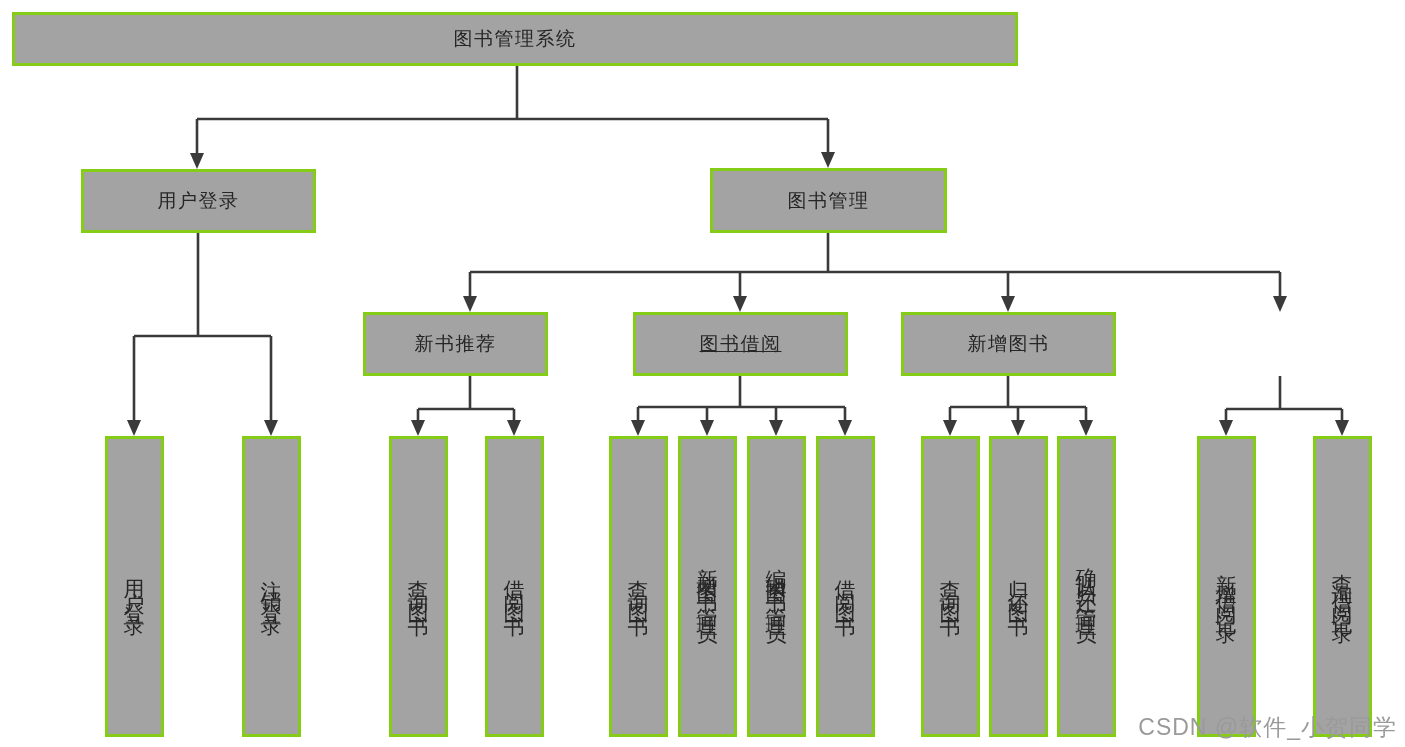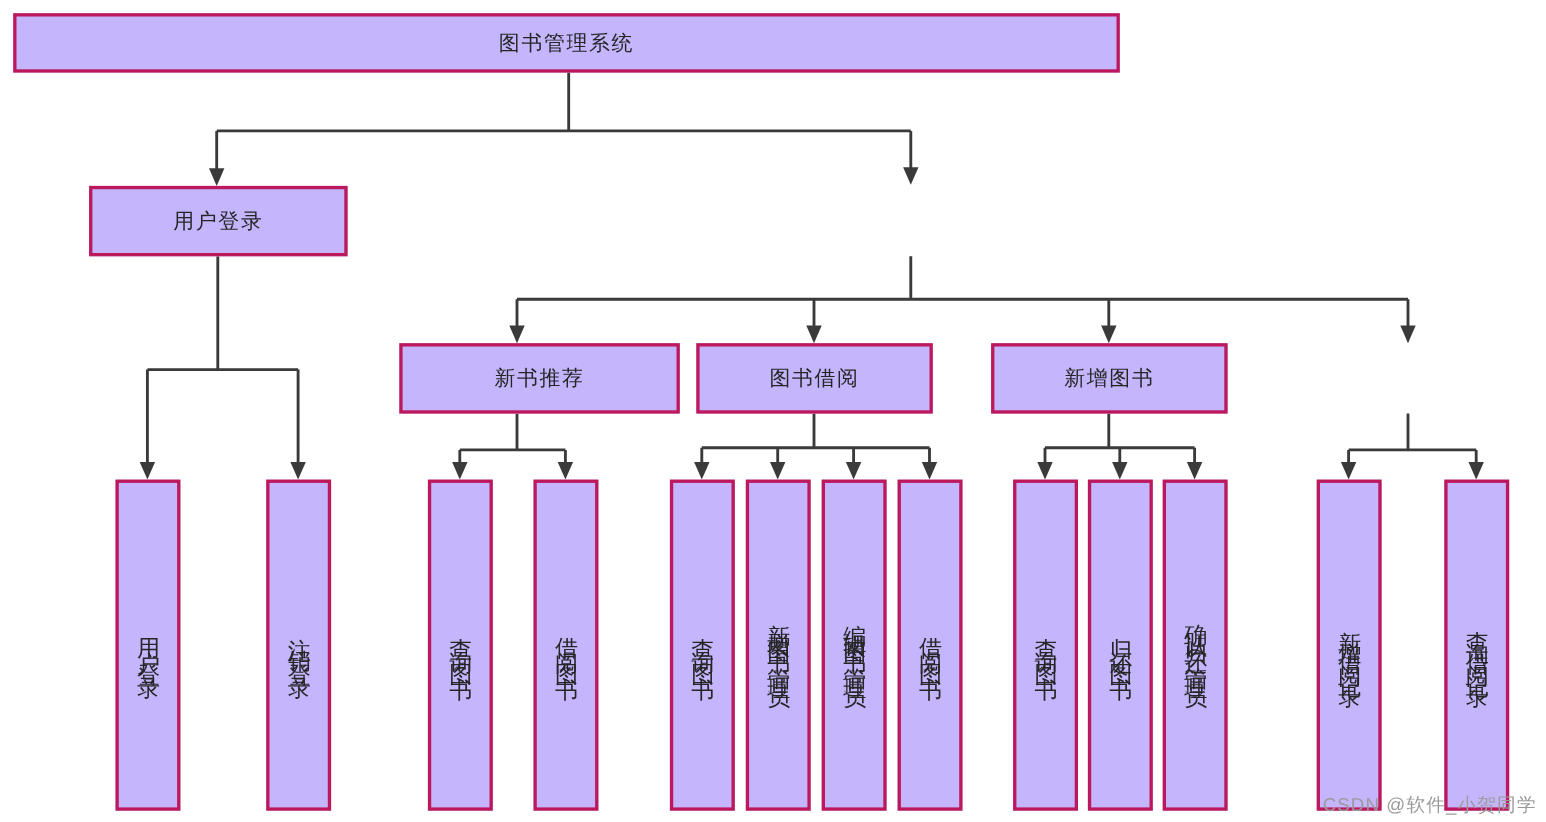--- a/index.html
+++ b/index.html
@@ -6,40 +6,40 @@
   #canvas{
     position:relative;
     width:1405px;height:747px;
     background:#ffffff;
     font-family:"Liberation Sans","DejaVu Sans",sans-serif;
     overflow:hidden;
   }
   #connectors{position:absolute;left:0;top:0;width:1405px;height:747px;}
   .node{
     position:absolute;
-    background:#c4b5fd;
-    border:3px solid #be185d;
+    background:#a3a3a3;
+    border:3px solid #84cc16;
     box-sizing:border-box;
     display:flex;align-items:center;justify-content:center;
     color:#262626;
   }
   .hbox{font-size:19px;letter-spacing:1.5px;}
   .vbox{
     writing-mode:vertical-rl;
     text-orientation:mixed;
     font-size:21px;
     line-height:1;
   }
   .ls-lg{letter-spacing:12px;}
   .ls-md{letter-spacing:10px;}
   .ls-sm{letter-spacing:8px;}
   .watermark{
     position:absolute;
     right:8px;bottom:4px;
-    font-size:17px;
+    font-size:23px;
     color:#9a9a9a;
     letter-spacing:1px;
   }
 </style>
 </head>
 <body>
 
 <div id="canvas">
 
   <svg id="connectors" viewBox="0 0 1405 747" xmlns="http://www.w3.org/2000/svg" aria-hidden="true">
@@ -69,23 +69,24 @@
       <polygon points="1011,420 1025,420 1018,436"></polygon>
       <polygon points="1079,420 1093,420 1086,436"></polygon>
       <polygon points="1219,420 1233,420 1226,436"></polygon>
       <polygon points="1335,420 1349,420 1342,436"></polygon>
     </g>
   </svg>
 
   <div class="node hbox" style="left:12px;top:12px;width:1006px;height:54px;">图书管理系统</div>
 
   <div class="node hbox" style="left:81px;top:169px;width:235px;height:64px;">用户登录</div>
+  <div class="node hbox" style="left:710px;top:168px;width:237px;height:65px;">图书管理</div>
 
-  <div class="node hbox" style="left:363px;top:312px;width:255px;height:64px;">新书推荐</div>
-  <div class="node hbox" style="left:633px;top:312px;width:215px;height:64px;">图书借阅</div>
+  <div class="node hbox" style="left:363px;top:312px;width:185px;height:64px;">新书推荐</div>
+  <div class="node hbox" style="left:633px;top:312px;width:215px;height:64px;text-decoration:underline;">图书借阅</div>
   <div class="node hbox" style="left:901px;top:312px;width:215px;height:64px;">新增图书</div>
 
   <div class="node vbox ls-lg" style="left:105px;top:436px;width:59px;height:301px;">用户登录</div>
   <div class="node vbox ls-lg" style="left:242px;top:436px;width:59px;height:301px;">注销登录</div>
 
   <div class="node vbox ls-lg" style="left:389px;top:436px;width:59px;height:301px;">查询图书</div>
   <div class="node vbox ls-lg" style="left:485px;top:436px;width:59px;height:301px;">借阅图书</div>
 
   <div class="node vbox ls-lg" style="left:609px;top:436px;width:59px;height:301px;">查询图书</div>
   <div class="node vbox ls-sm" style="left:678px;top:436px;width:59px;height:301px;">新增图书（管理员）</div>

